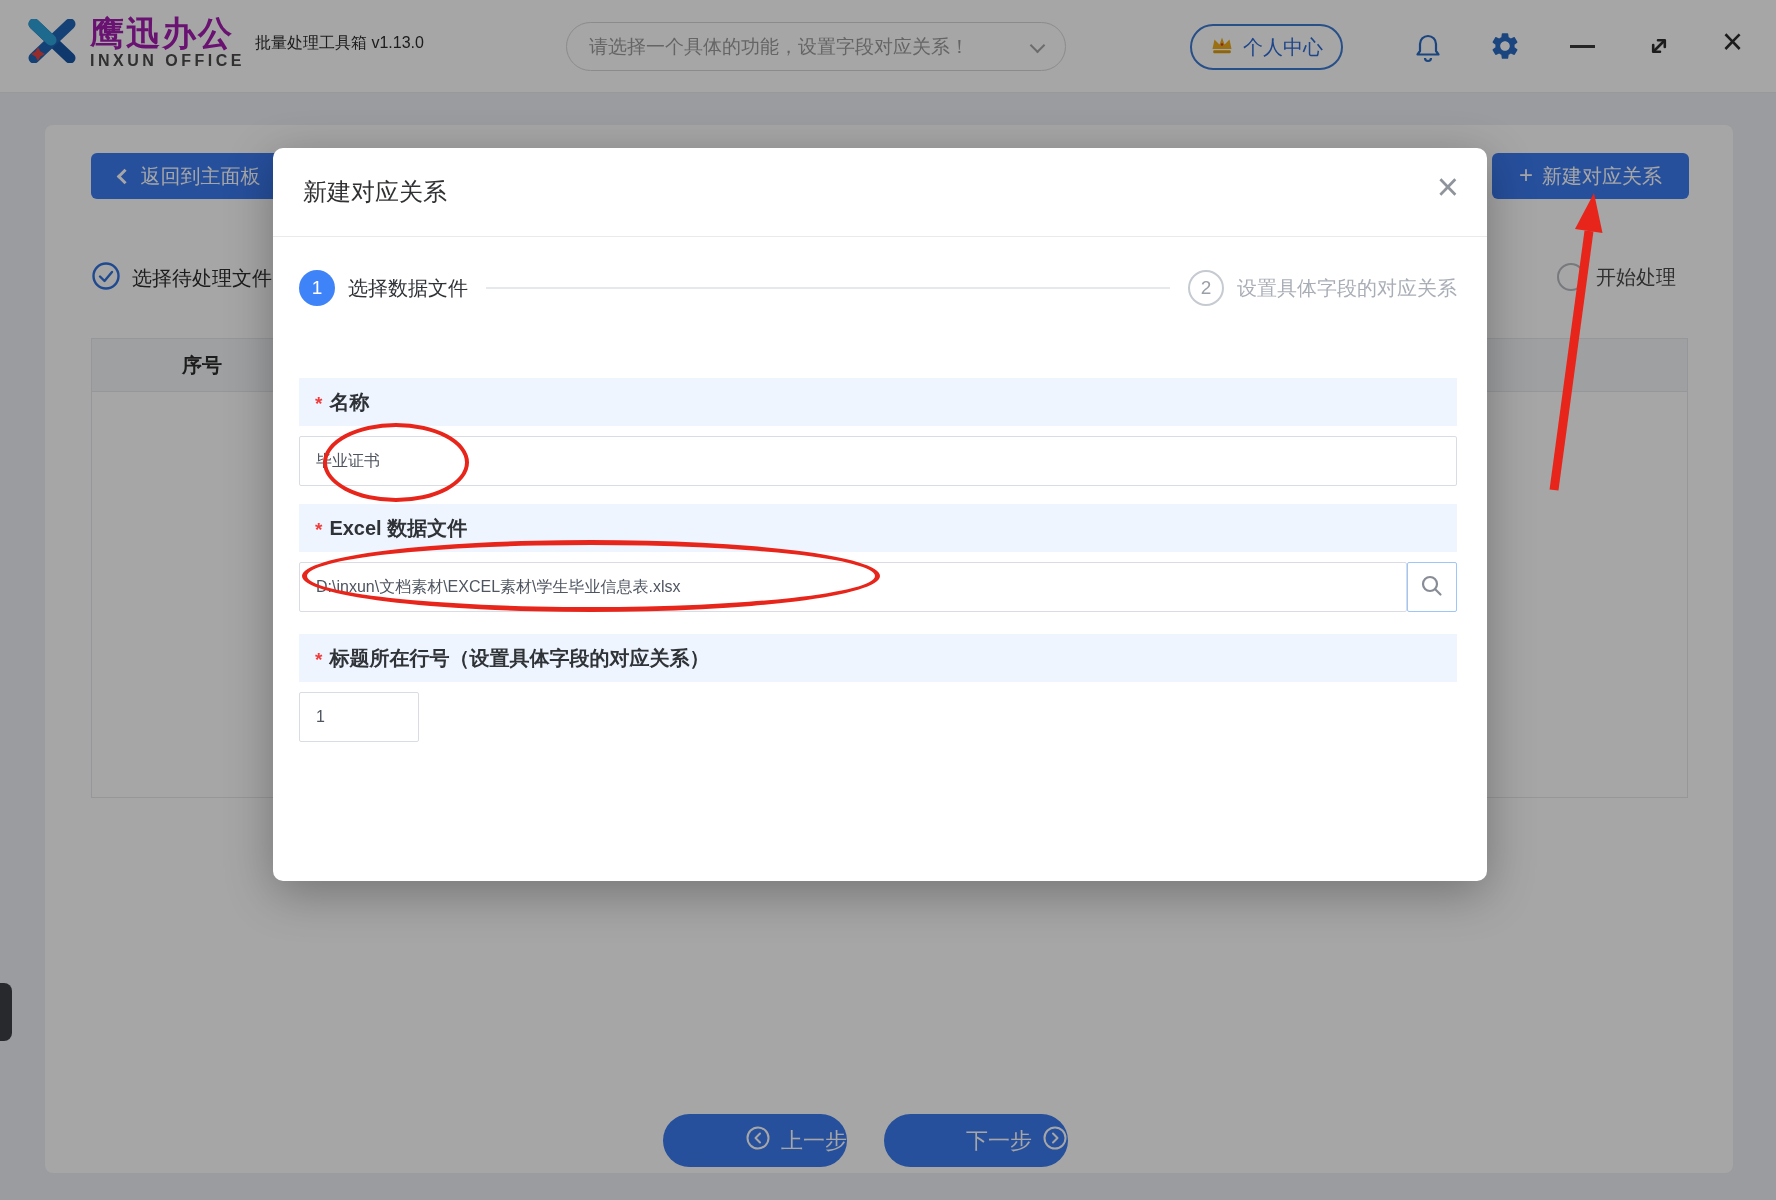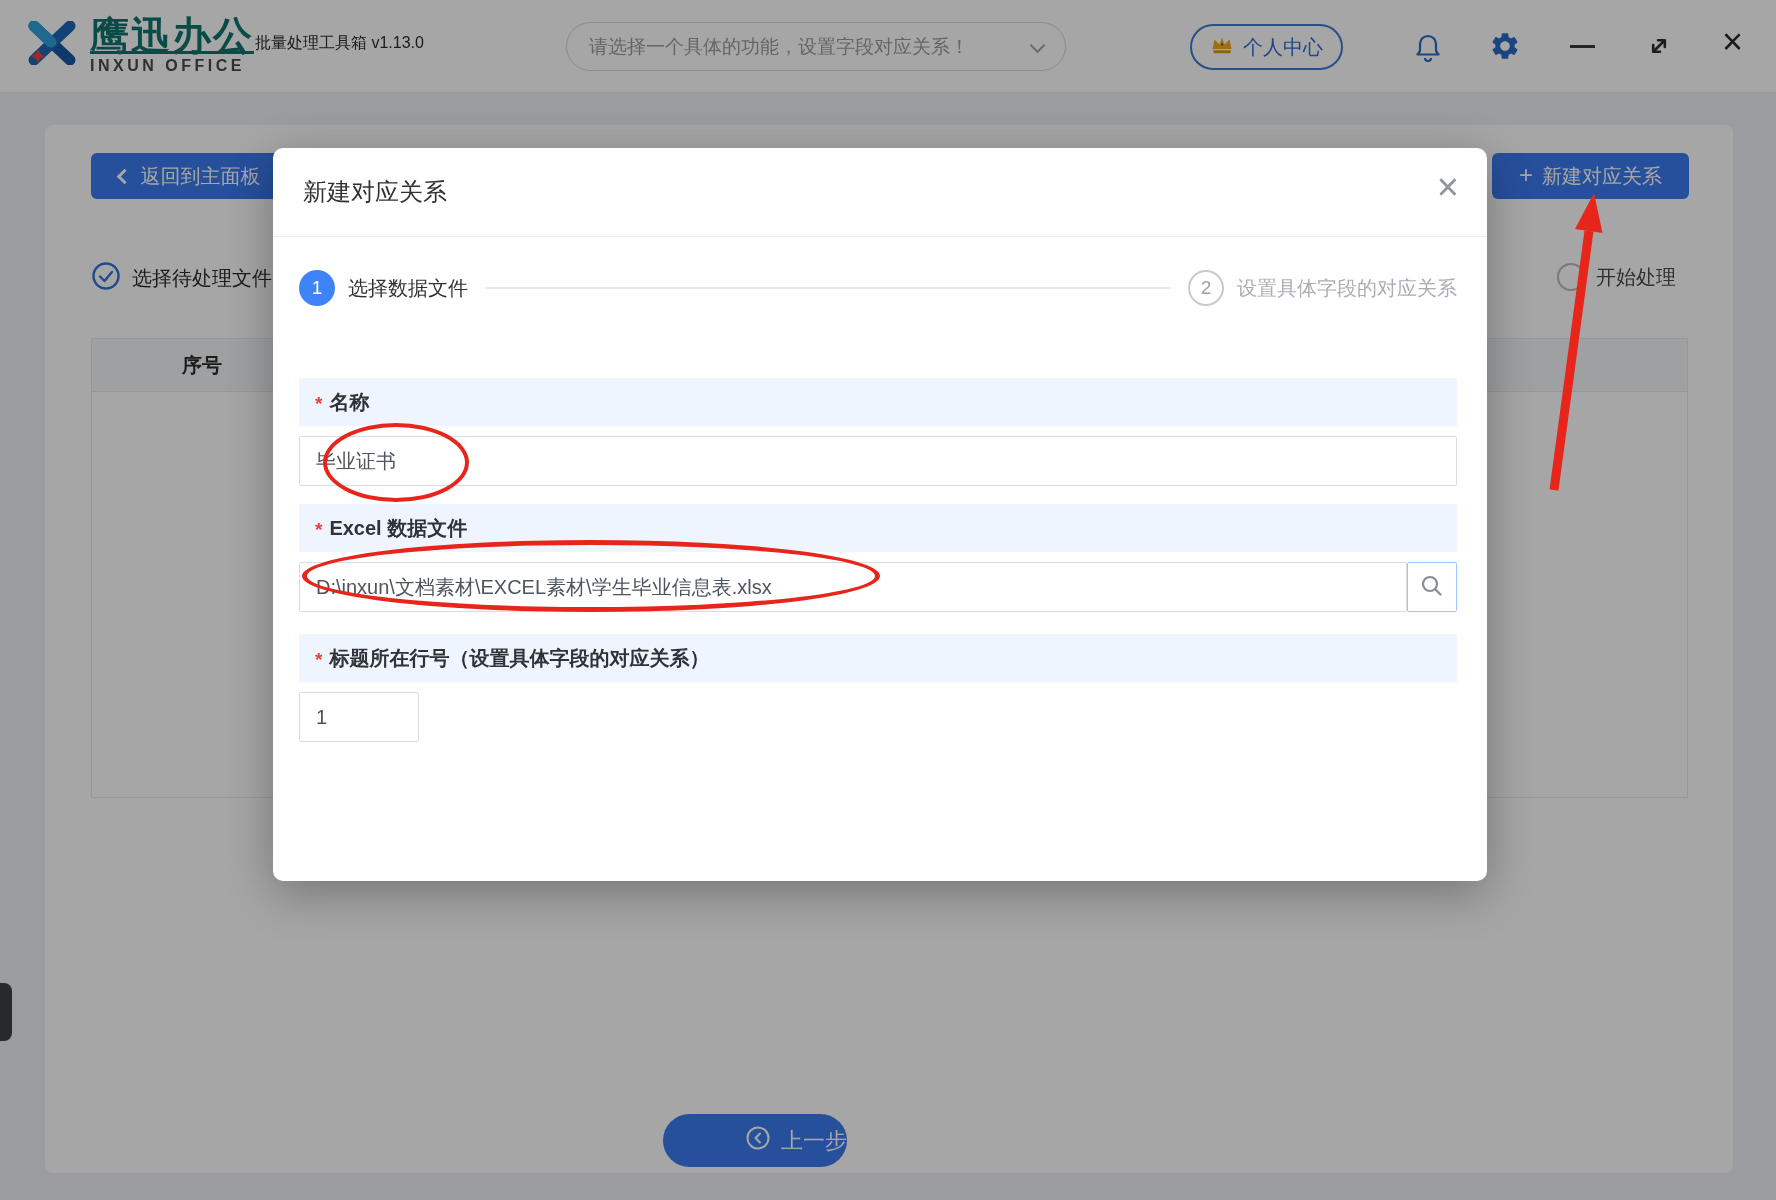--- a/index.html
+++ b/index.html
@@ -3,21 +3,21 @@
 <meta charset="utf-8">
 <style>
   * { margin:0; padding:0; box-sizing:border-box; }
   body { background:#555; font-family:"Liberation Sans","DejaVu Sans",sans-serif; }
   .app { position:relative; width:1776px; height:1200px; overflow:hidden; background:#eef0f4; }
 
   
   .app-header { position:absolute; top:0; left:0; right:0; height:93px; background:#fff;
                 border-bottom:1px solid #ececec; z-index:1; }
   .logo-wrap { position:absolute; left:26px; top:16px; display:flex; align-items:center; gap:12px; }
-  .logo-text .cn { font-size:39px; font-weight:700; color:#0f766e; letter-spacing:2px; line-height:1.05;text-decoration:underline; }
+  .logo-text .cn { font-size:34px; font-weight:700; color:#a21caf; letter-spacing:2px; line-height:1.05; }
   .logo-text .en { font-size:16px; font-weight:700; color:#4a4a4a; letter-spacing:3.5px; }
   .app-title { position:absolute; left:255px; top:33px; font-size:16px; color:#2d2d2d; }
   .search-box { position:absolute; left:566px; top:22px; width:500px; height:49px; background:#fff;
                 border:1px solid #d6d6d6; border-radius:25px; display:flex; align-items:center;
                 padding:0 48px 0 22px; color:#9b9b9b; font-size:19px; }
   .search-caret { position:absolute; right:22px; top:17px; width:11px; height:11px;
                   border-right:2px solid #a6a6a6; border-bottom:2px solid #a6a6a6; transform:rotate(45deg); }
   .user-center { position:absolute; left:1190px; top:24px; height:46px; border:2px solid #3d7ad2;
                  border-radius:23px; display:flex; align-items:center; gap:9px; padding:0 18px;
                  color:#2e6bd5; font-size:20px; background:#fff; }
@@ -69,21 +69,21 @@
   .step-circle.inactive { border:2px solid #c6cad1; color:#9aa0a8; }
   .step-label { margin-left:13px; font-size:20px; }
   .step-label.active { color:#2f3237; }
   .step-label.inactive { color:#a9aeb6; }
   .step-line { flex:1; height:2px; background:#e5e8ec; margin:0 18px; }
   .modal-form { margin-top:72px; padding:0 30px 0 26px; }
   .field-band { height:48px; background:#eff5fe; display:flex; align-items:center; gap:7px;
                 padding:0 16px; font-size:20px; font-weight:700; color:#2f3237; margin-bottom:10px; }
   .req { color:#f23c3c; font-size:19px; transform:translateY(2px); }
   .text-input { height:50px; width:100%; border:1px solid #d9dde3; border-radius:2px; background:#fff;
-                padding:12px 16px; font-size:20px; color:#4f5560; outline:none;
+                padding:12px 16px; font-size:16px; color:#4f5560; outline:none;
                 font-family:"Liberation Sans","DejaVu Sans",sans-serif; }
   .gap18 { height:18px; } .gap22 { height:22px; }
   .excel-row { display:flex; align-items:stretch; }
   .excel-row .text-input { flex:1; }
   .browse-btn { width:50px; height:50px; flex:none; background:#fff; border:1px solid #9fc6f8;
                 border-radius:2px; display:flex; align-items:center; justify-content:center; cursor:pointer; }
   .row-input { width:120px; }
   .submit-btn { position:absolute; right:30px; bottom:35px; height:46px; padding:0 26px;
                 background:#2f6fe0; color:#fff; font-size:20px; border:none; border-radius:4px;
                 display:flex; align-items:center; }
@@ -191,20 +191,29 @@
     <button class="pill-btn prev-btn">
       <span>
         <svg width="26" height="26" viewBox="0 0 26 26" fill="none" stroke="#fff" stroke-width="2">
           <circle cx="13" cy="13" r="10.5"></circle>
           <polyline points="15,8.5 10.5,13 15,17.5" stroke-linecap="round" stroke-linejoin="round"></polyline>
         </svg>
       </span>
       <span>上一步</span>
     </button>
 
+    <button class="pill-btn next-btn">
+      <span>下一步</span>
+      <span>
+        <svg width="26" height="26" viewBox="0 0 26 26" fill="none" stroke="#fff" stroke-width="2">
+          <circle cx="13" cy="13" r="10.5"></circle>
+          <polyline points="11,8.5 15.5,13 11,17.5" stroke-linecap="round" stroke-linejoin="round"></polyline>
+        </svg>
+      </span>
+    </button>
 
     <div class="side-handle"></div>
   </div>
 
   <div class="overlay"></div>
 
   <div class="modal">
     <div class="modal-header">
       <span class="modal-title">新建对应关系</span>
     </div>

